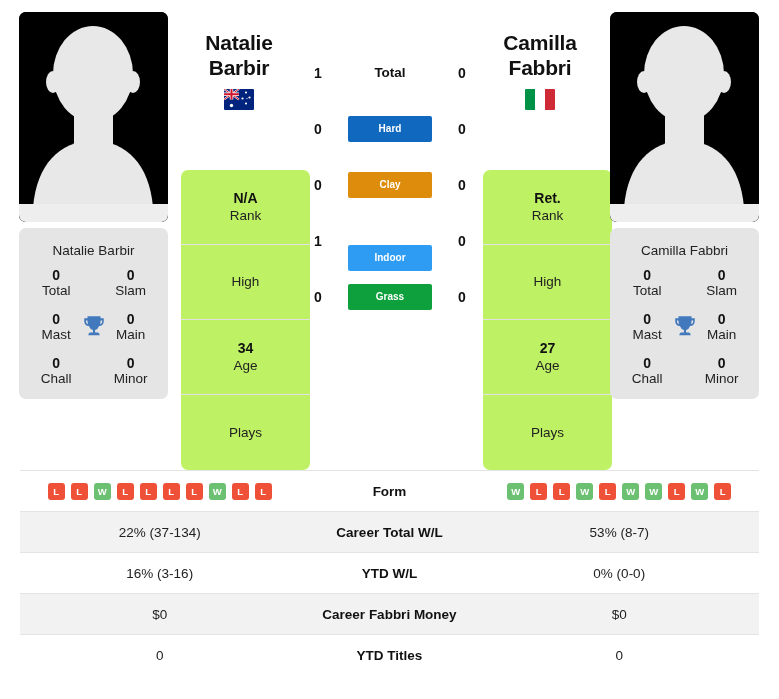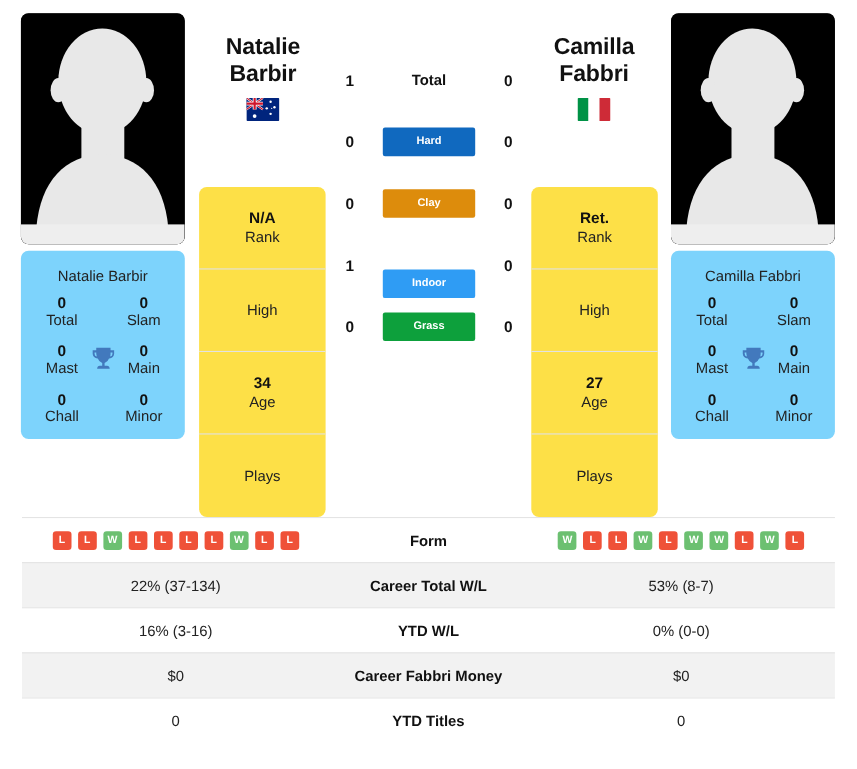--- a/index.html
+++ b/index.html
@@ -51,21 +51,21 @@
     height: 21px;
     display: block;
     border-radius: 1px;
   }
 
   
   .trophy-card {
     position: absolute;
     top: 228px;
     width: 149px;
-    background: #7dd3fc;
+    background: #e5e5e5;
     border-radius: 7px;
     padding: 10px 0 12px;
   }
   .trophy-card.left  { left: 19px; }
   .trophy-card.right { left: 610px; }
   .trophy-card .tc-name {
     text-align: center;
     font-size: 13.5px;
     color: #222;
     padding: 5px 0 9px;
@@ -84,22 +84,22 @@
     left: 50%;
     top: 50%;
     transform: translate(-50%, -50%);
     width: 26px; height: 26px;
   }
 
   
   .info-card {
     position: absolute;
     top: 170px;
-    width: 115px;
-    background: #fde047;
+    width: 129px;
+    background: #bef264;
     border-radius: 7px;
     overflow: hidden;
   }
   .info-card.left  { left: 181px; }
   .info-card.right { left: 483px; }
   .info-row {
     height: 75px;
     display: flex;
     flex-direction: column;
     align-items: center;

